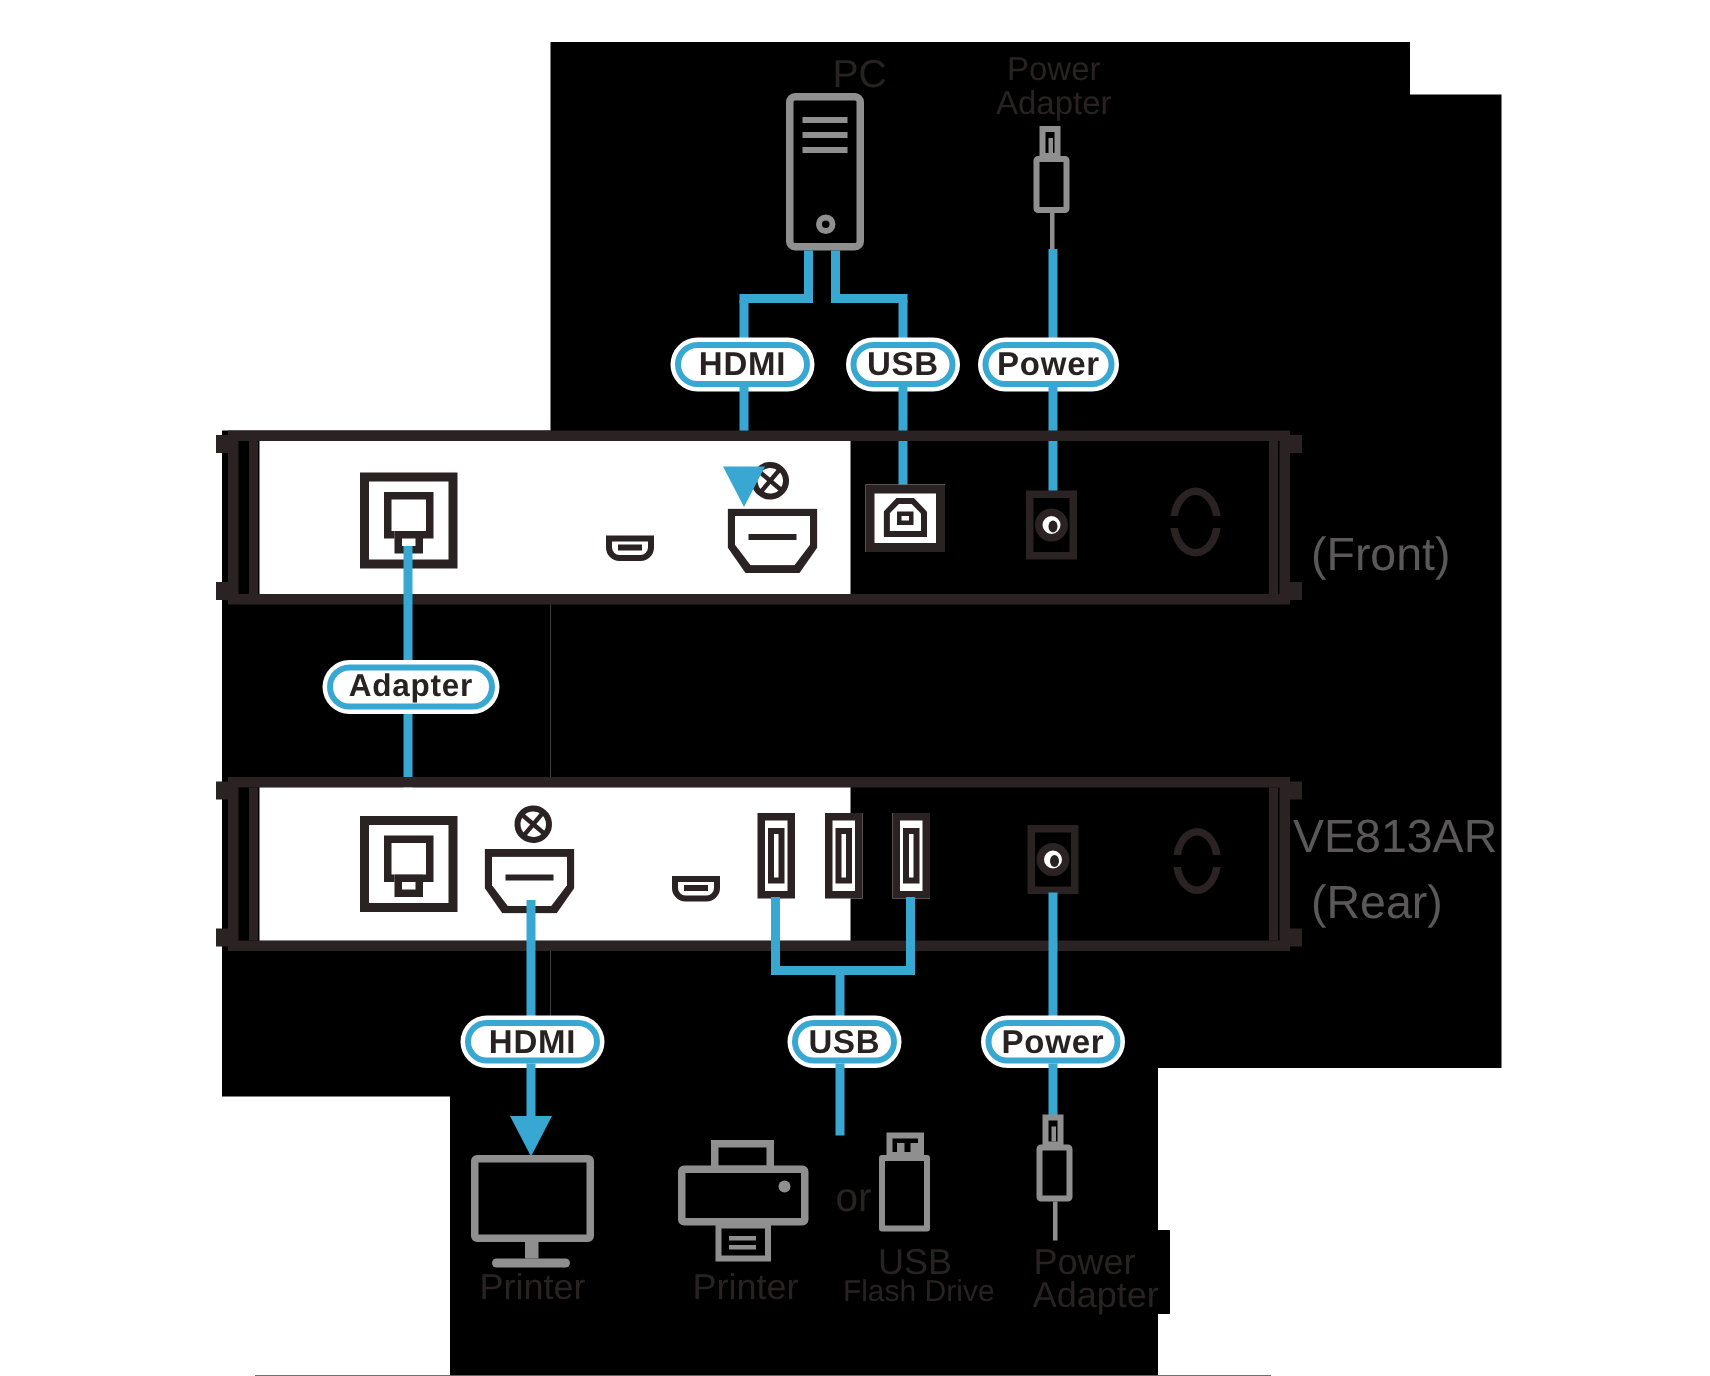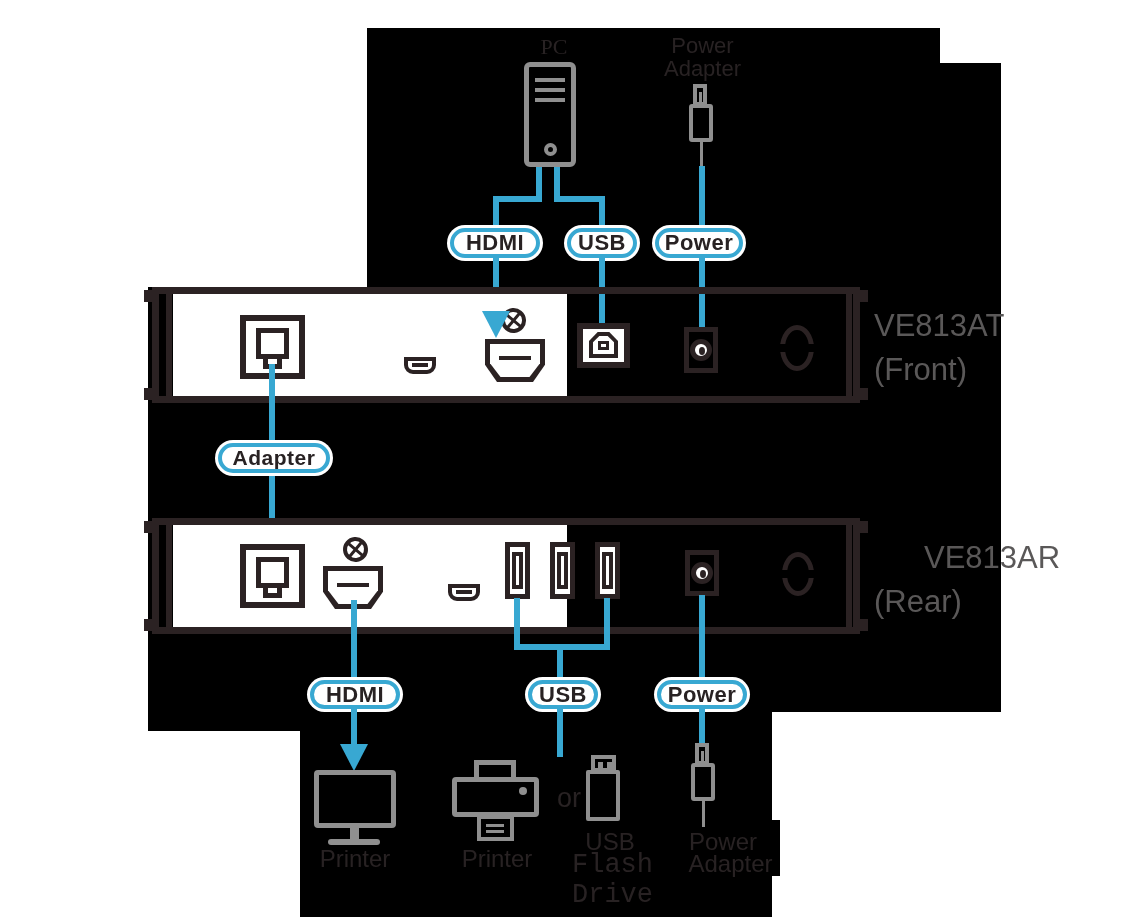--- a/index.html
+++ b/index.html
@@ -36,21 +36,21 @@
 <body>
 
 <div class="canvas">
 
   <div class="blk" style="left:367px;top:28px;width:573px;height:684px;"></div>
   <div class="blk" style="left:940px;top:63px;width:61px;height:649px;"></div>
   <div class="blk" style="left:148px;top:287px;width:219px;height:444px;"></div>
   <div class="blk" style="left:300px;top:712px;width:472px;height:205px;"></div>
   <div class="blk" style="left:660px;top:820px;width:120px;height:56px;"></div>
 
-  <div class="txt" style="left:528px;top:34px;width:52px;font-size:22px;font-family:Liberation Serif, serif;">PC</div>
+  <div class="txt" style="left:547px;top:34px;width:52px;font-size:26px;">PC</div>
 
   <div class="grb" style="left:524px;top:62px;width:52px;height:105px;border-radius:6px;">
     <div class="abs" style="left:6px;top:11px;width:30px;height:4px;background:var(--gray);"></div>
     <div class="abs" style="left:6px;top:21px;width:30px;height:4px;background:var(--gray);"></div>
     <div class="abs" style="left:6px;top:31px;width:30px;height:4px;background:var(--gray);"></div>
     <div class="grb" style="left:15px;top:76px;width:13px;height:13px;border-width:4px;border-radius:50%;"></div>
   </div>
 
   <div class="txt" style="left:650px;top:34px;width:105px;font-size:22px;line-height:23px;">
     <div>Power</div>
@@ -121,21 +121,20 @@
       </div>
     </div>
 
     <div class="dkb" style="left:621px;top:31px;width:34px;height:46px;border-radius:50%;">
       <div class="abs" style="left:-9px;top:14px;width:42px;height:8px;background:#000;"></div>
     </div>
   </div>
 
   <div class="arrow-down" style="left:482px;top:311px;"></div>
 
-  <div class="gtxt" style="left:874px;top:308px;">VE813AT</div>
   <div class="gtxt" style="left:874px;top:352px;">(Front)</div>
 
   <div class="cable" style="left:269px;top:364px;width:6px;height:79px;"></div>
   <div class="cable" style="left:269px;top:473px;width:6px;height:73px;"></div>
   <div class="pill" style="left:218px;top:443px;width:112px;height:30px;font-size:21px;">Adapter</div>
 
   <div class="panel" style="left:152px;top:518px;">
     <div class="whitein"></div>
     <div class="flange" style="left:7px;"></div>
     <div class="flange" style="left:687px;"></div>
@@ -177,21 +176,21 @@
       <div class="dkb" style="left:1px;top:7px;width:22px;height:22px;border-radius:50%;background:#fff;">
         <div class="dkb" style="left:4px;top:3px;width:6px;height:8px;border-width:3px;border-radius:50%;"></div>
       </div>
     </div>
 
     <div class="dkb" style="left:623px;top:27px;width:32px;height:44px;border-radius:50%;">
       <div class="abs" style="left:-8px;top:13px;width:40px;height:8px;background:#000;"></div>
     </div>
   </div>
 
-  <div class="gtxt" style="left:924px;top:540px;">VE813AR</div>
+  <div class="gtxt" style="left:862px;top:540px;">VE813AR</div>
   <div class="gtxt" style="left:874px;top:584px;">(Rear)</div>
 
   <div class="cable" style="left:351px;top:600px;width:6px;height:80px;"></div>
   <div class="cable" style="left:514px;top:598px;width:6px;height:52px;"></div>
   <div class="cable" style="left:604px;top:598px;width:6px;height:52px;"></div>
   <div class="cable" style="left:514px;top:644px;width:96px;height:6px;"></div>
   <div class="cable" style="left:557px;top:650px;width:6px;height:30px;"></div>
   <div class="cable" style="left:699px;top:595px;width:6px;height:85px;"></div>
 
   <div class="pill" style="left:310px;top:680px;width:90px;height:29px;">HDMI</div>
@@ -223,21 +222,21 @@
   <div class="txt" style="left:549px;top:783px;width:40px;font-size:27px;">or</div>
 
   <div class="abs" style="left:586px;top:755px;width:40px;height:70px;">
     <div class="grb" style="left:5px;top:0;width:25px;height:17px;border-width:4px;">
       <div class="abs" style="left:3px;top:3px;width:5px;height:6px;background:var(--gray);"></div>
       <div class="abs" style="left:12px;top:3px;width:5px;height:6px;background:var(--gray);"></div>
     </div>
     <div class="grb" style="left:0;top:15px;width:34px;height:51px;border-width:4px;border-radius:2px;"></div>
   </div>
   <div class="txt" style="left:575px;top:828px;width:70px;font-size:24px;">USB</div>
-  <div class="txt" style="left:550px;top:850px;width:125px;font-size:27px;font-family:Liberation Mono, monospace;">Flash Drive</div>
+  <div class="txt" style="left:550px;top:850px;width:125px;font-size:20px;">Flash Drive</div>
 
   <div class="abs" style="left:691px;top:743px;width:30px;height:84px;">
     <div class="grb" style="left:4px;top:0;width:14px;height:22px;border-width:4px;">
       <div class="abs" style="left:2px;top:4px;width:3px;height:10px;background:var(--gray);"></div>
     </div>
     <div class="grb" style="left:0;top:20px;width:24px;height:38px;border-width:4px;border-radius:3px;"></div>
     <div class="gcable" style="left:11px;top:58px;width:3px;height:26px;"></div>
   </div>
   <div class="txt" style="left:668px;top:828px;width:110px;font-size:24px;">Power</div>
   <div class="txt" style="left:668px;top:850px;width:125px;font-size:24px;">Adapter</div>

